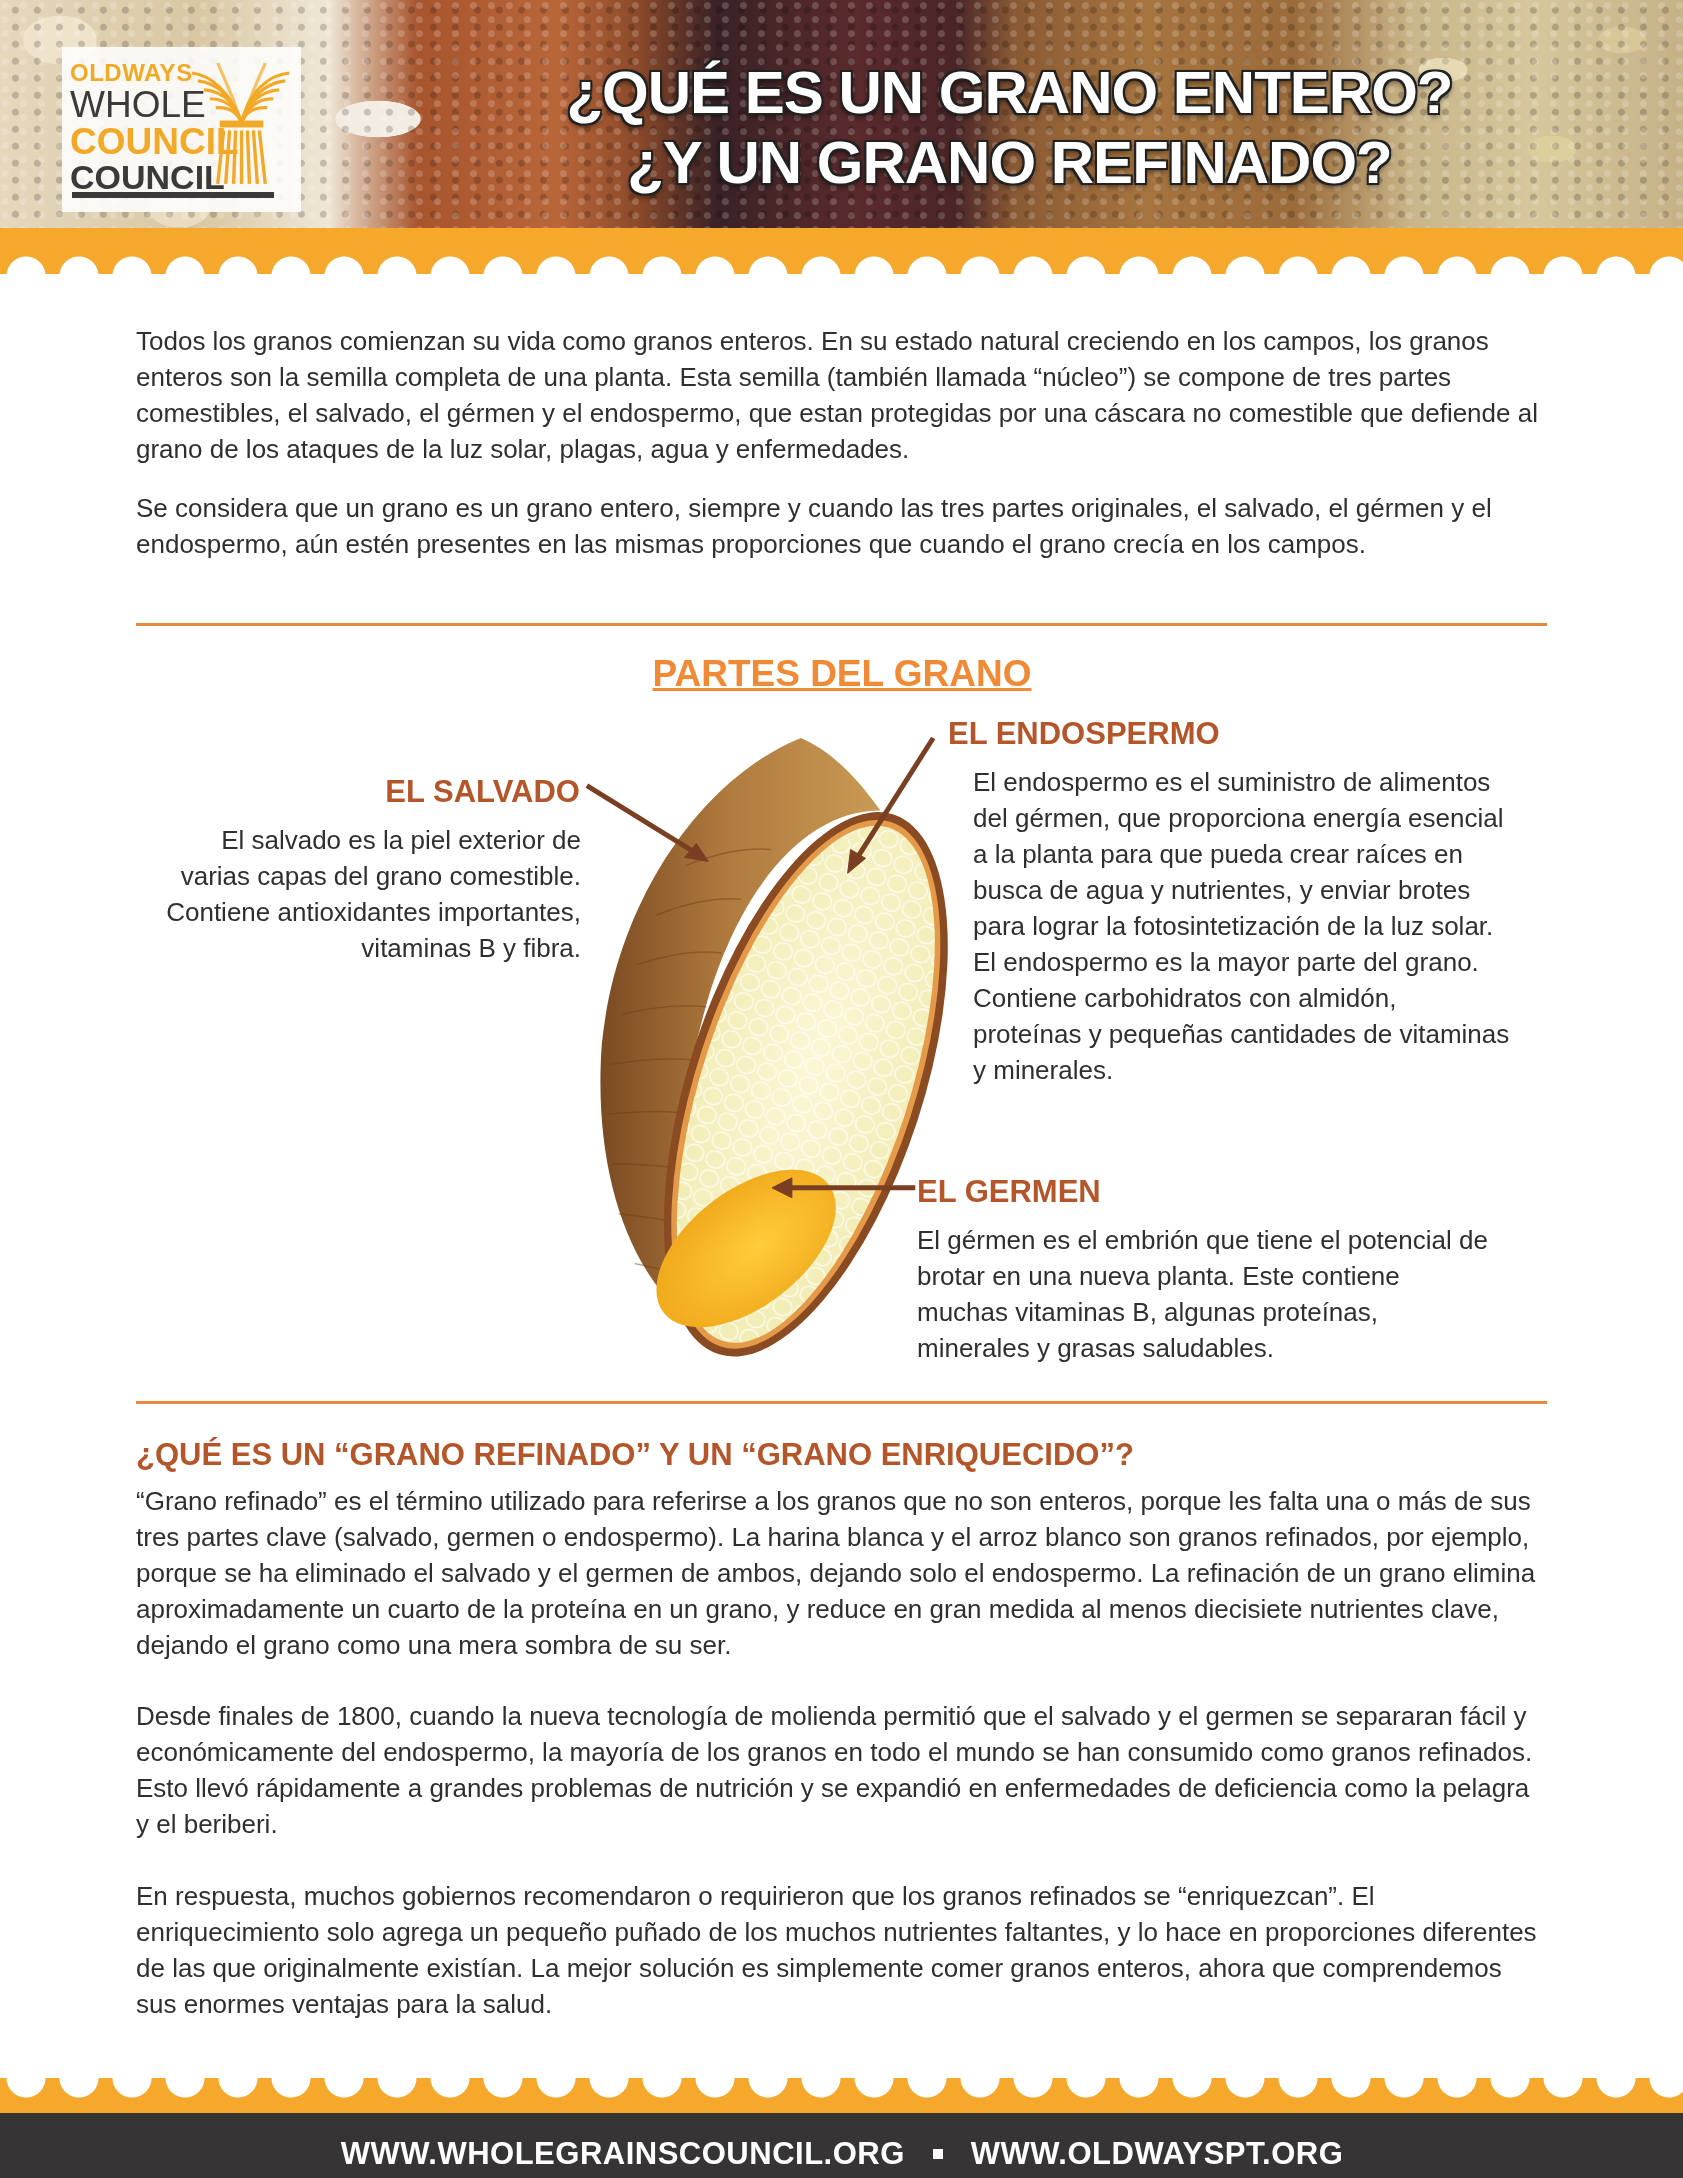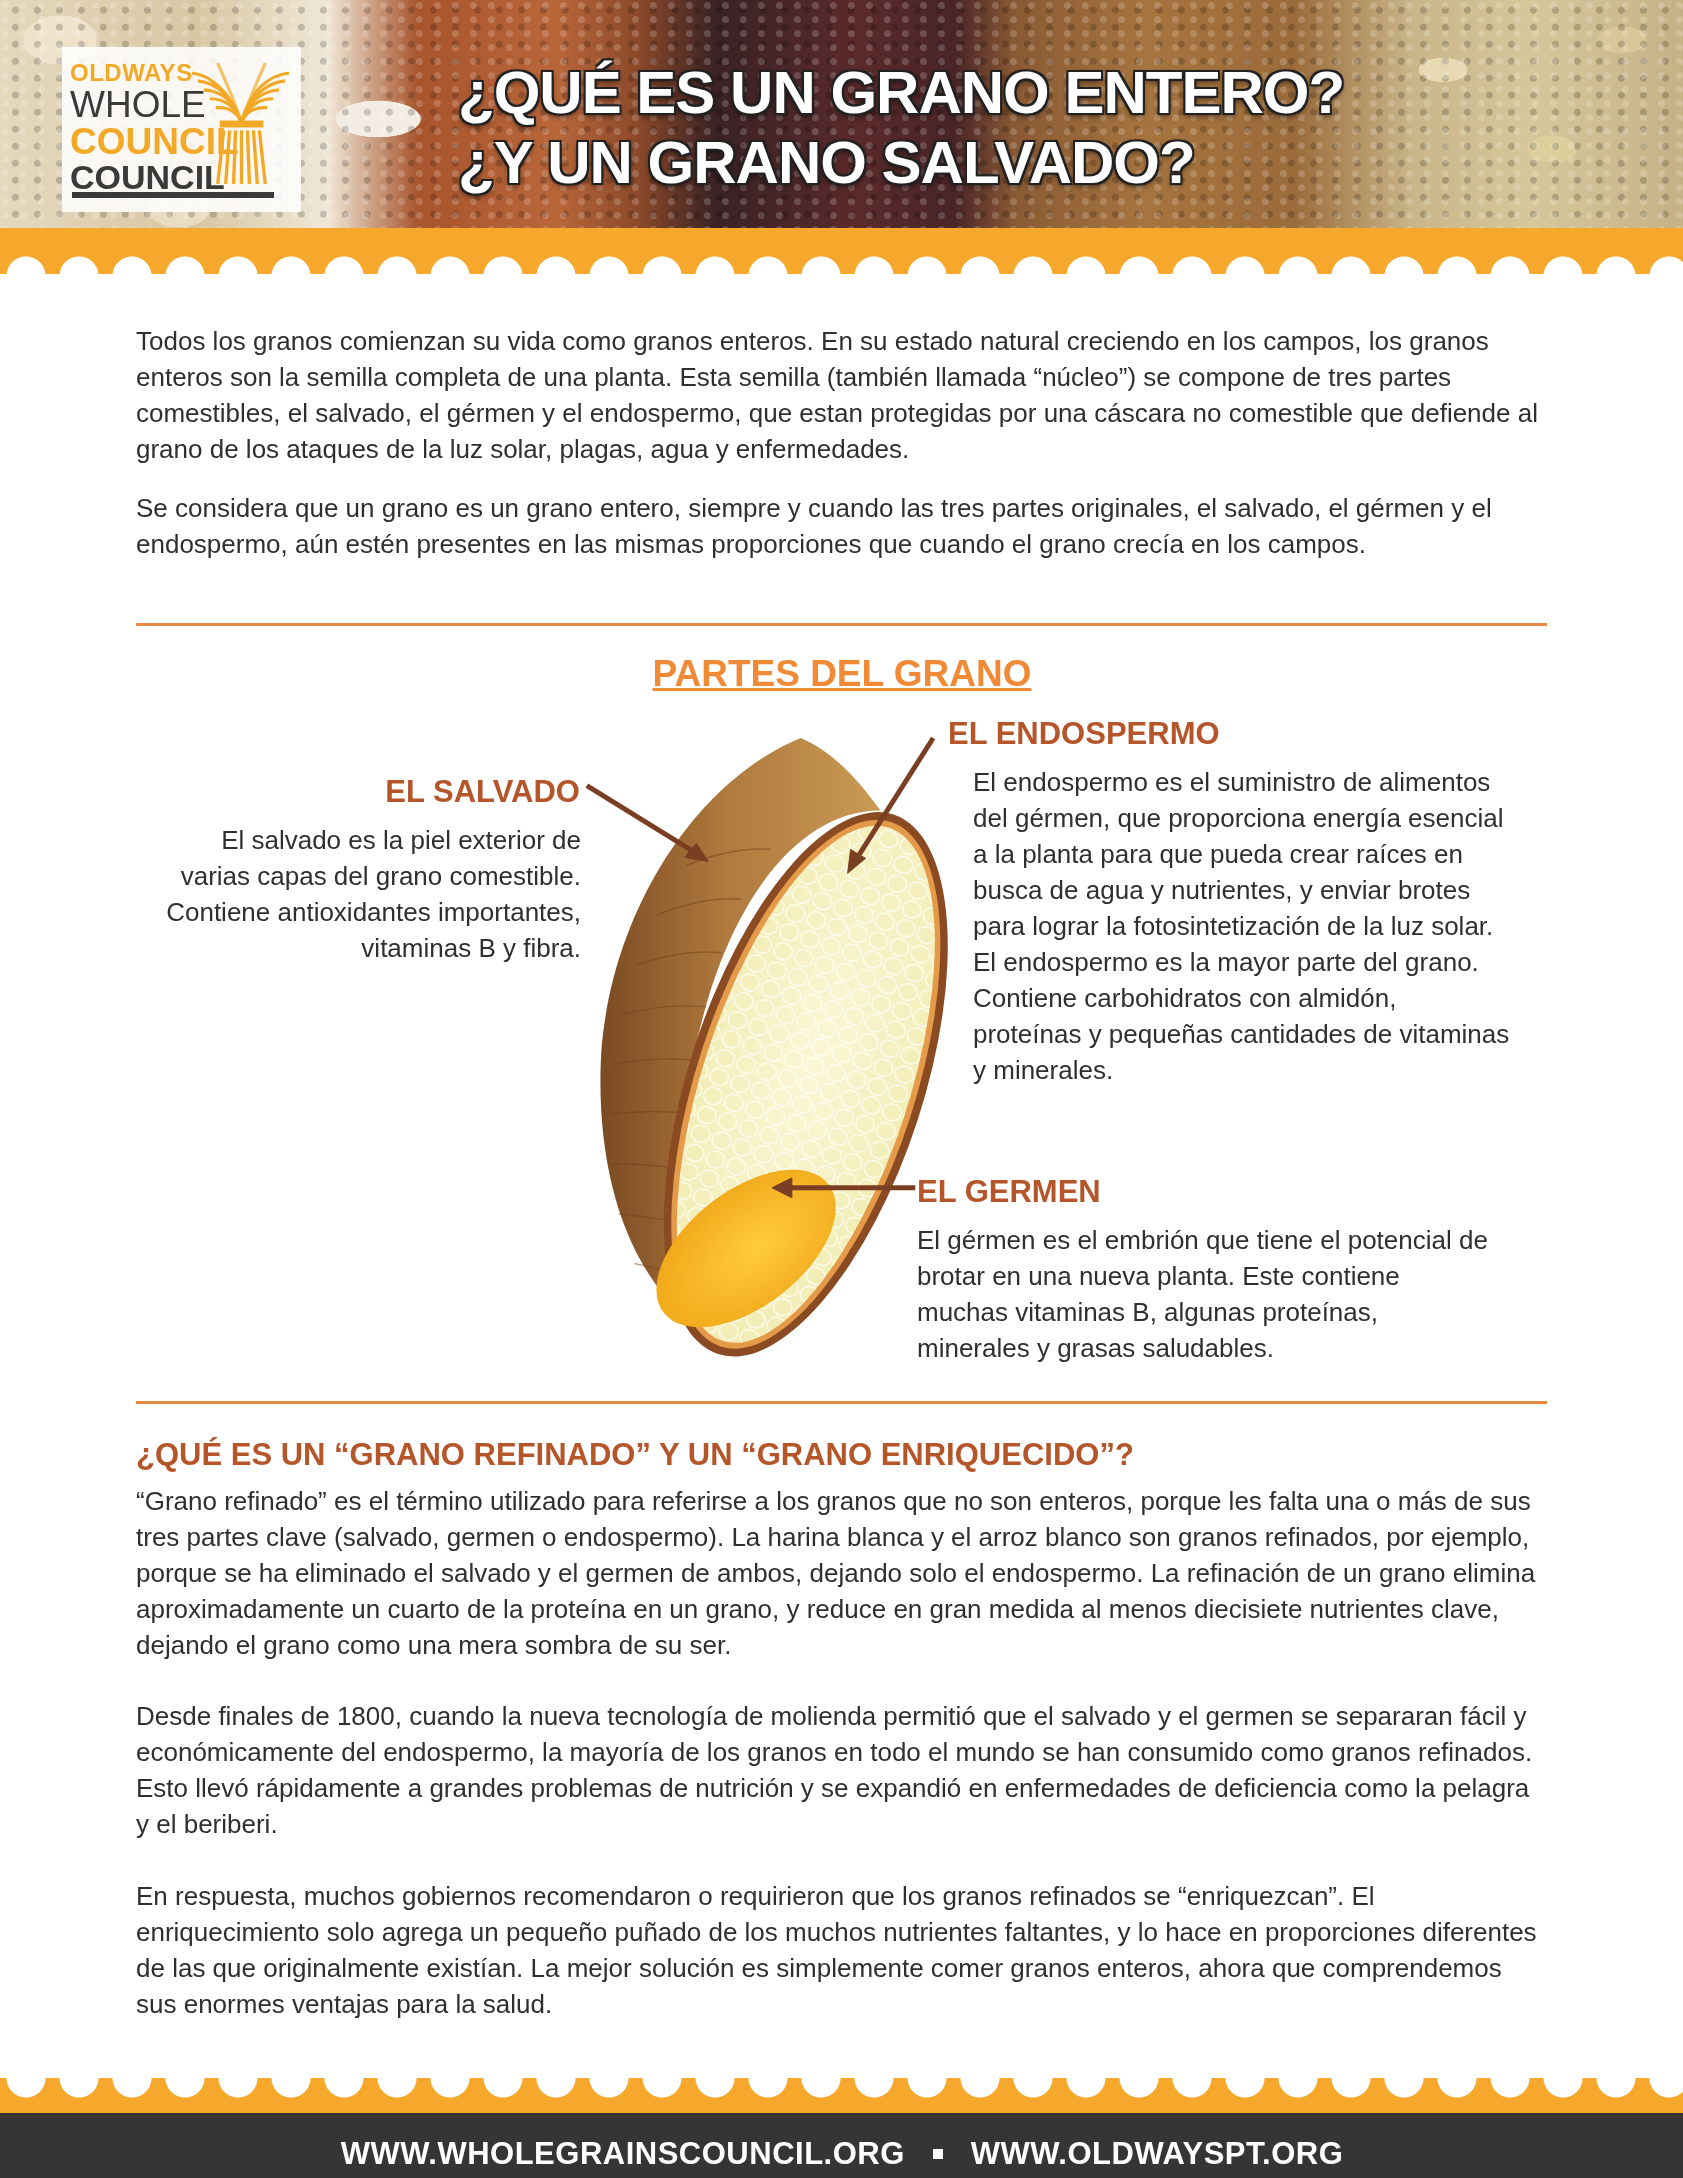--- a/index.html
+++ b/index.html
@@ -36,21 +36,21 @@
   }
   .logo-text { position: absolute; left: 8px; top: 14px; font-family: "Liberation Sans", sans-serif; font-weight: bold; line-height: 1; }
   .logo-oldways { font-size: 24px; color: #f3a928; letter-spacing: 0.5px; }
   .logo-whole { font-size: 37px; color: #3a3a3a; margin-top: 1px; font-weight: normal; }
   .logo-grains { font-size: 37px; color: #f3a928; margin-top: 0px; font-weight: bold; }
   .logo-council { font-size: 34px; color: #3a3a3a; margin-top: 0px; font-weight: bold; }
   .logo-underline { position: absolute; left: 10px; bottom: 14px; width: 202px; height: 6px; background: #3a3a3a; }
   .logo-wheat { position: absolute; right: 8px; top: 14px; width: 103px; height: 127px; }
 
   .title {
-    position: absolute; left: 458px; top: 58px; width: 1075px; 
+    position: absolute; left: 472px; top: 58px; width: 1075px; text-align: center;
     font-family: "Liberation Sans", sans-serif; font-weight: bold; color: #ffffff;
     font-size: 60px; line-height: 70px; letter-spacing: -1px;
     text-shadow: 0 0 3px #222, 2px 2px 0 #222, -2px -2px 0 #222, 2px -2px 0 #222, -2px 2px 0 #222, 0 3px 6px rgba(0,0,0,0.6);
   }
 
   
   .scallop-top {
     position: absolute; left: 0; top: 228px; width: 1684px; height: 48px;
     background:
       radial-gradient(circle at 26px 48px, #ffffff 0 19px, transparent 20px) 0 0 / 53px 48px repeat-x,
@@ -130,21 +130,21 @@
         <line x1="58" y1="70" x2="60" y2="124"></line>
         <line x1="64" y1="70" x2="68" y2="124"></line>
         <line x1="70" y1="70" x2="76" y2="124"></line>
       </g>
     </svg>
     <div class="logo-underline"></div>
   </div>
 
   <div class="title">
     <div>¿QUÉ ES UN GRANO ENTERO?</div>
-    <div>¿Y UN GRANO SALVADO?</div>
+    <div>¿Y UN GRANO REFINADO?</div>
   </div>
 </div>
 <div class="scallop-top"></div>
 
 <p class="para" style="top:323px;">Todos los granos comienzan su vida como granos enteros. En su estado natural creciendo en los campos, los granos enteros son la semilla completa de una planta. Esta semilla (también llamada “núcleo”) se compone de tres partes comestibles, el salvado, el gérmen y el endospermo, que estan protegidas por una cáscara no comestible que defiende al grano de los ataques de la luz solar, plagas, agua y enfermedades.</p>
 <p class="para" style="top:490px;">Se considera que un grano es un grano entero, siempre y cuando las tres partes originales, el salvado, el gérmen y el endospermo, aún estén presentes en las mismas proporciones que cuando el grano crecía en los campos.</p>
 
 <div class="divider" style="top:623px;"></div>
 
 <div class="parts-title">PARTES DEL GRANO</div>

